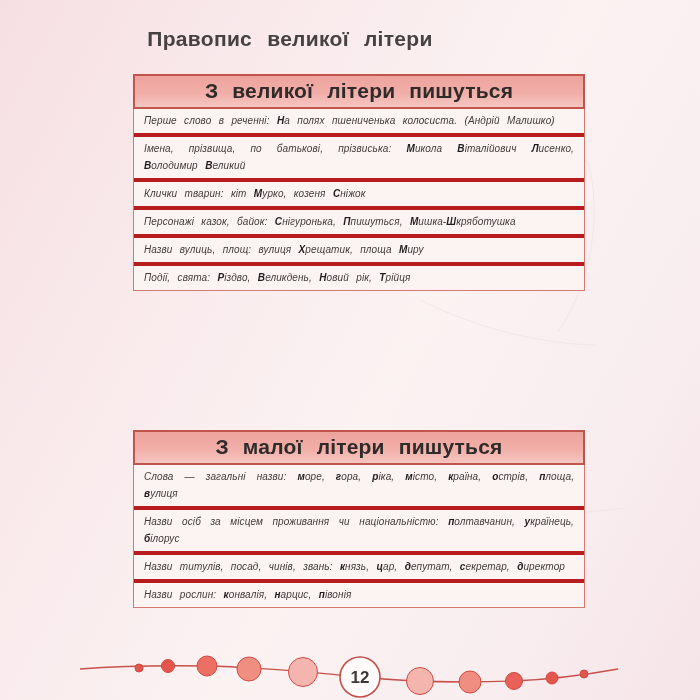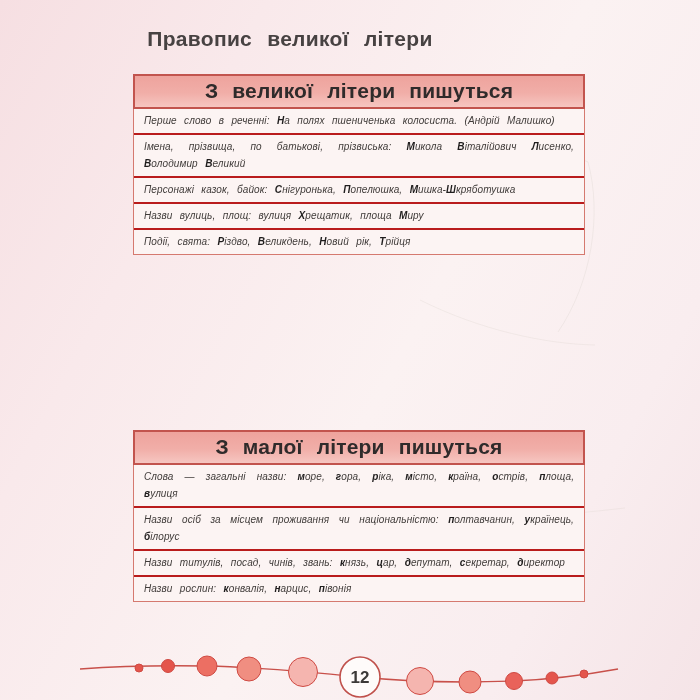--- a/index.html
+++ b/index.html
@@ -20,21 +20,21 @@
     box-sizing:border-box; border:2px solid #c2544e;
     background:linear-gradient(180deg,#eea39d 0%,#f1aea8 55%,#f6c6c1 100%);
     text-align:center; font-weight:bold; font-size:21px; color:#2f2b2b;
     word-spacing:8px; letter-spacing:.2px; padding:3px 0 4px;
   }
   .rule-rows { border:1px solid #d5796f; border-top:none; background:#fcf4f3; }
   .rule-row {
     padding:3px 10px 4px; font-size:10px; line-height:17px; color:#403c3a;
     text-align:justify; word-spacing:4.5px; letter-spacing:.1px;font-style:italic;
   }
-  .rule-row + .rule-row { border-top:2px solid #b91c1c; }
+  .rule-row + .rule-row { border-top:4px solid #b91c1c; }
   .rule-row .hl { font-weight:bold; color:#1f1d1d; }
   .footer-svg { position:absolute; top:646px; left:0; }
   .artifact-svg { position:absolute; top:0; left:0; pointer-events:none; }
   #page-num-text { font-family:"Liberation Sans",sans-serif; font-size:17px; font-weight:bold; }
 </style>
 </head>
 <body>
 
 <svg class="artifact-svg" width="700" height="700" viewBox="0 0 700 700">
   <path d="M482,108 C520,128 556,148 588,162" stroke="#d8d0c9" stroke-width="1" fill="none" opacity="0.35"></path>
@@ -43,21 +43,22 @@
   <path d="M250,506 C370,522 490,524 625,508" stroke="#d8d0c9" stroke-width="1" fill="none" opacity="0.25"></path>
 </svg>
 
 <div class="page-title">Правопис великої літери</div>
 
 <div class="rule-table" id="table-capital">
   <div class="rule-header">З великої літери пишуться</div>
   <div class="rule-rows">
     <div class="rule-row"><span>Перше слово в реченні: </span><span class="hl">Н</span><span>а полях пшениченька колосиста. (Андрій Малишко)</span></div>
     <div class="rule-row"><span>Імена, прізвища, по батькові, прізвиська: </span><span class="hl">М</span><span>икола </span><span class="hl">В</span><span>італійович </span><span class="hl">Л</span><span>исенко, </span><span class="hl">В</span><span>олодимир </span><span class="hl">В</span><span>еликий</span></div>
-    <div class="rule-row"><span>Персонажі казок, байок: </span><span class="hl">С</span><span>нігуронька, </span><span class="hl">П</span><span>опелюшка, </span><span class="hl">М</span><span>ишка-</span><span class="hl">Ш</span><span>кряботушка</span></div>
+    <div class="rule-row"><span>Клички тварин: кіт </span><span class="hl">М</span><span>урко, козеня </span><span class="hl">С</span><span>ніжок</span></div>
+    <div class="rule-row"><span>Персонажі казок, байок: </span><span class="hl">С</span><span>нігуронька, </span><span class="hl">П</span><span>пишуться, </span><span class="hl">М</span><span>ишка-</span><span class="hl">Ш</span><span>кряботушка</span></div>
     <div class="rule-row"><span>Назви вулиць, площ: вулиця </span><span class="hl">Х</span><span>рещатик, площа </span><span class="hl">М</span><span>иру</span></div>
     <div class="rule-row"><span>Події, свята: </span><span class="hl">Р</span><span>іздво, </span><span class="hl">В</span><span>еликдень, </span><span class="hl">Н</span><span>овий рік, </span><span class="hl">Т</span><span>рійця</span></div>
   </div>
 </div>
 
 <div class="rule-table" id="table-small">
   <div class="rule-header">З малої літери пишуться</div>
   <div class="rule-rows">
     <div class="rule-row"><span>Слова — загальні назви: </span><span class="hl">м</span><span>оре, </span><span class="hl">г</span><span>ора, </span><span class="hl">р</span><span>іка, </span><span class="hl">м</span><span>істо, </span><span class="hl">к</span><span>раїна, </span><span class="hl">о</span><span>стрів, </span><span class="hl">п</span><span>лоща, </span><span class="hl">в</span><span>улиця</span></div>
     <div class="rule-row"><span>Назви осіб за місцем проживання чи національністю: </span><span class="hl">п</span><span>олтавчанин, </span><span class="hl">у</span><span>країнець, </span><span class="hl">б</span><span>ілорус</span></div>

